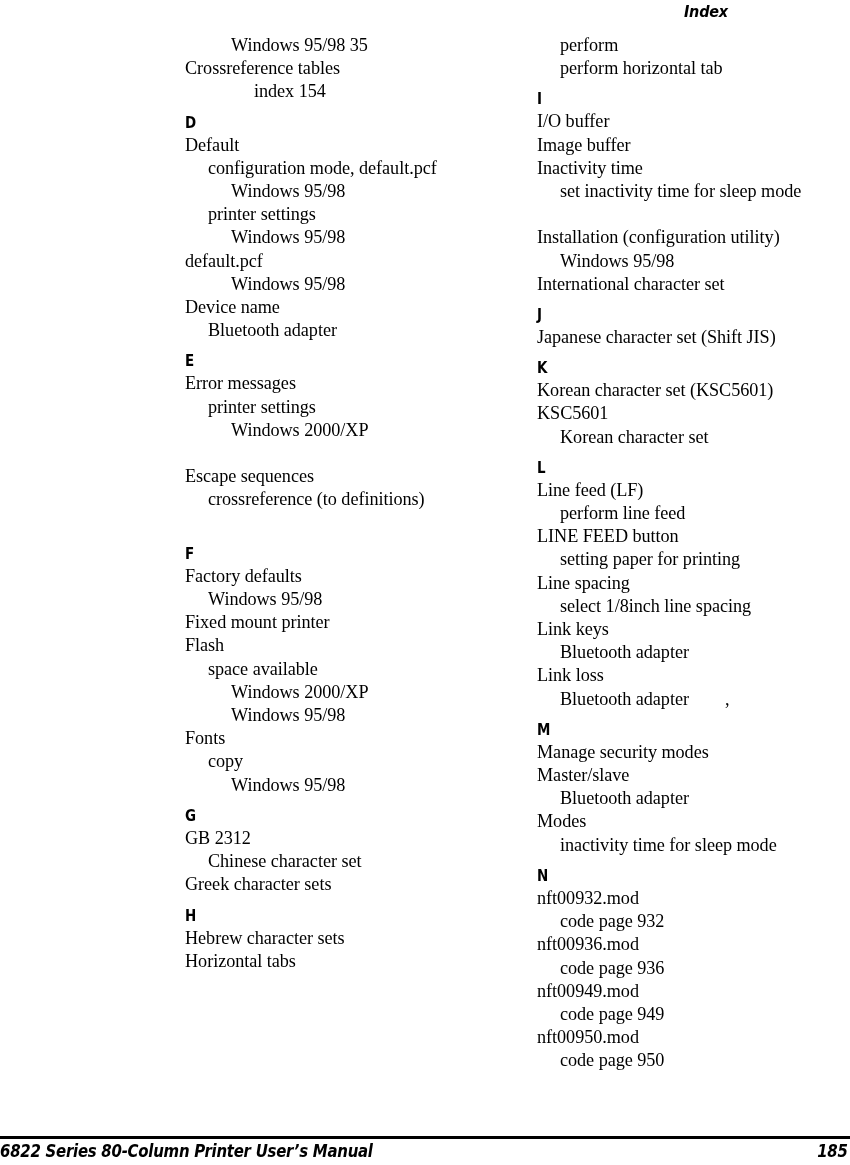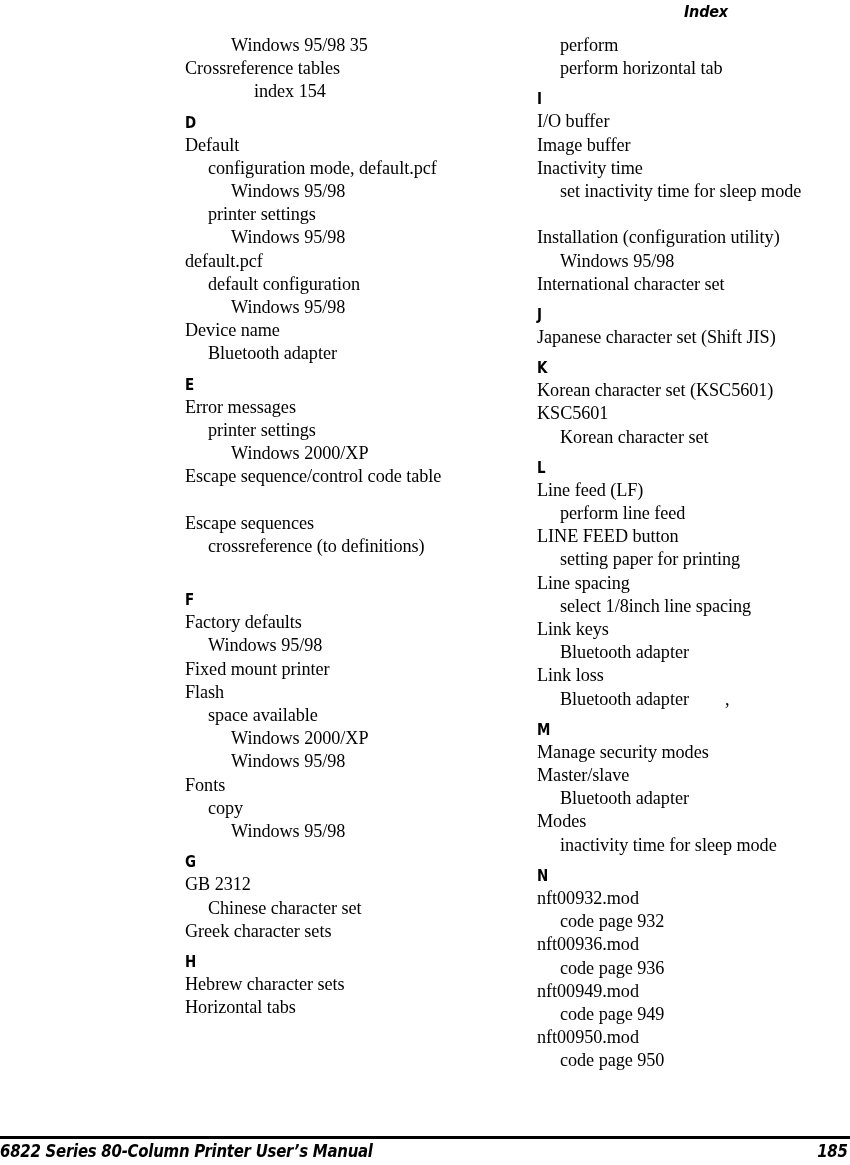--- a/index.html
+++ b/index.html
@@ -139,29 +139,27 @@
       <div class="entry lvl2">Windows 95/98 35</div>
       <div class="entry lvl0">Crossreference tables</div>
       <div class="entry lvl3">index 154</div>
       <div class="section-letter">D</div>
       <div class="entry lvl0">Default</div>
       <div class="entry lvl1">configuration mode, default.pcf</div>
       <div class="entry lvl2">Windows 95/98</div>
       <div class="entry lvl1">printer settings</div>
       <div class="entry lvl2">Windows 95/98</div>
       <div class="entry lvl0">default.pcf</div>
-      <div class="entry lvl1">default configuration</div>
       <div class="entry lvl2">Windows 95/98</div>
       <div class="entry lvl0">Device name</div>
       <div class="entry lvl1">Bluetooth adapter</div>
       <div class="section-letter">E</div>
       <div class="entry lvl0">Error messages</div>
       <div class="entry lvl1">printer settings</div>
       <div class="entry lvl2">Windows 2000/XP</div>
-      <div class="entry lvl0">Escape sequence/control code table</div>
       <div class="entry-blank">&nbsp;</div>
       <div class="entry lvl0">Escape sequences</div>
       <div class="entry lvl1">crossreference (to definitions)</div>
       <div class="entry-blank">&nbsp;</div>
       <div class="section-letter">F</div>
       <div class="entry lvl0">Factory defaults</div>
       <div class="entry lvl1">Windows 95/98</div>
       <div class="entry lvl0">Fixed mount printer</div>
       <div class="entry lvl0">Flash</div>
       <div class="entry lvl1">space available</div>

